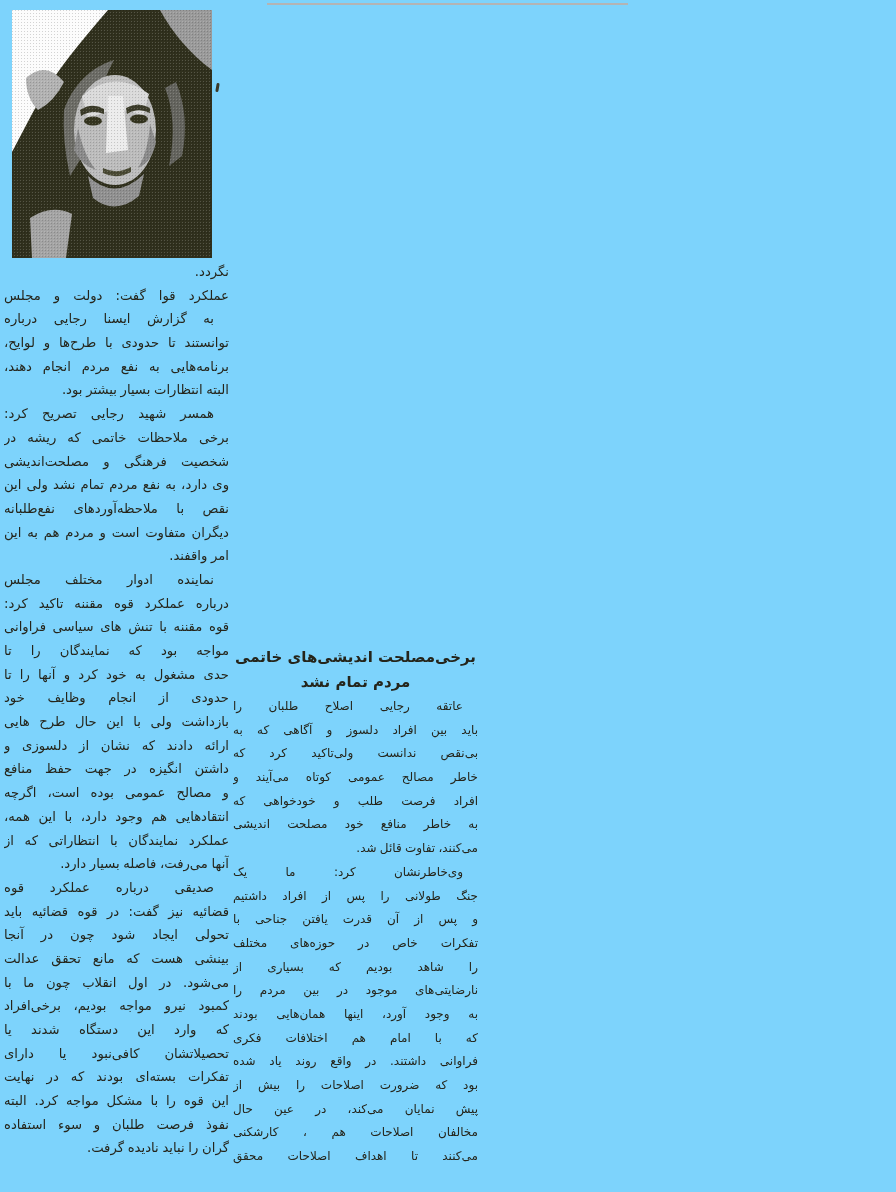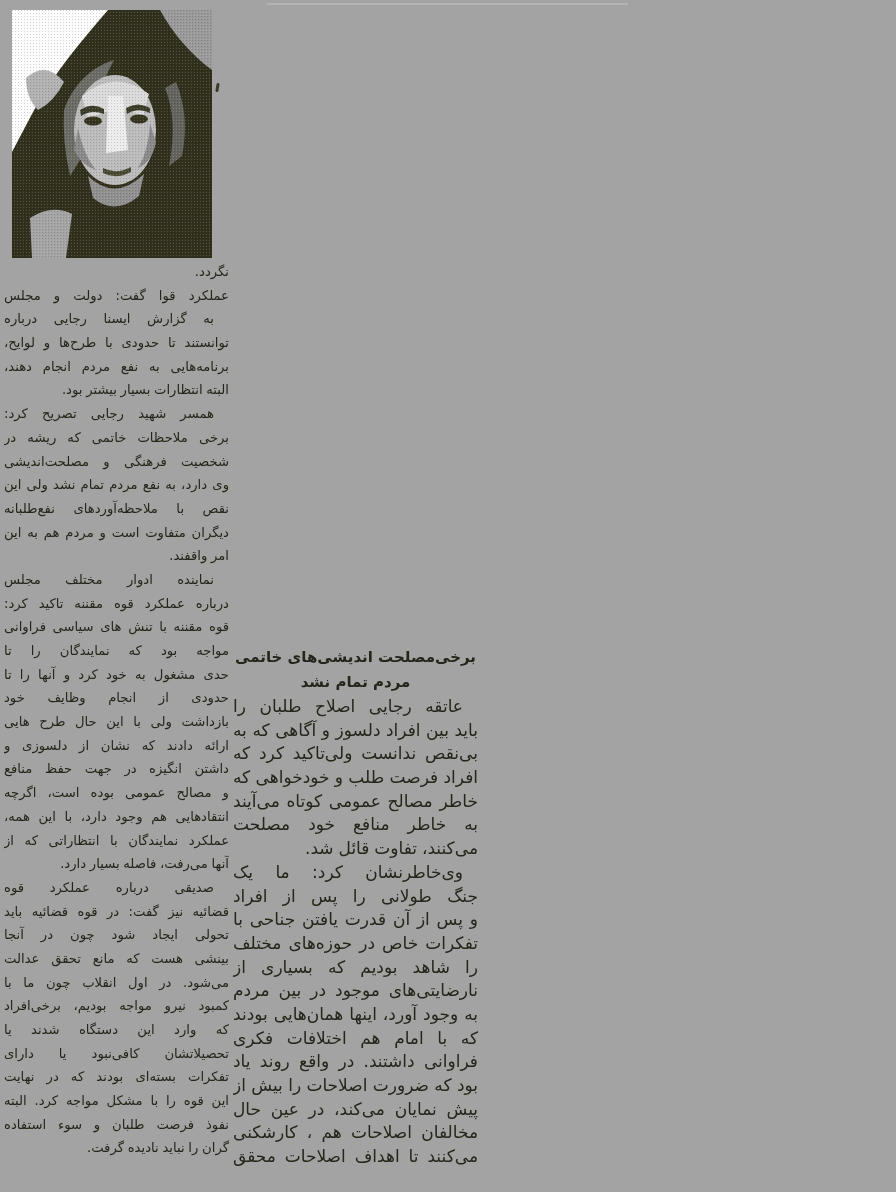--- a/index.html
+++ b/index.html
@@ -1,19 +1,19 @@
 <!DOCTYPE html>
 <html lang="fa" dir="rtl"><head>
 <meta charset="utf-8">
 <style>
   html,body{margin:0;padding:0;background:#ffffff;}
   .page{
     position:relative;
     width:896px;height:1192px;
-    background:#a3a3a3;
+    background:#7dd3fc;
     font-family:"DejaVu Sans",sans-serif;
     color:#25251b;
     direction:rtl;
     overflow:hidden;
   }
   .top-divider{
     position:absolute;top:3px;left:267px;width:361px;height:2px;
     background:#b4b4b4;
   }
   .photo-frame{
@@ -29,21 +29,21 @@
   .col-right{top:645px;left:233px;width:245px;}
   .line{
     font-size:13.2px;
     line-height:23.7px;
     height:23.7px;
     overflow:hidden;
     text-align:justify;
     text-align-last:justify;
     word-spacing:-0.5px;
   }
-  .col-right .line{font-size:17px;}
+  .col-right .line{font-size:12px;}
   .line.first{padding-right:15px;}
   .line.last{text-align:right;text-align-last:right;}
   .heading .hline{
     font-weight:bold;
     font-size:15px;
     line-height:25px;
     text-align:center;
     text-align-last:center;
     height:25px;overflow:hidden;
   }
@@ -146,22 +146,22 @@
 
   <div class="column col-right">
     <div class="heading">
       <div class="hline">برخی‌مصلحت اندیشی‌های  خاتمی به نفع</div>
       <div class="hline">مردم تمام نشد</div>
     </div>
     <div>
         <div class="line first">عاتقه رجایی اصلاح طلبان را</div>
         <div class="line">باید بین افراد دلسوز و آگاهی که به</div>
         <div class="line">بی‌نقص ندانست ولی‌تاکید کرد که</div>
+        <div class="line">خاطر مصالح عمومی کوتاه می‌آیند و</div>
         <div class="line">افراد فرصت طلب و خودخواهی که</div>
-        <div class="line">خاطر مصالح عمومی کوتاه می‌آیند و</div>
         <div class="line">به خاطر منافع خود مصلحت اندیشی</div>
         <div class="line last">می‌کنند، تفاوت قائل شد.</div>
         <div class="line first">وی‌خاطرنشان کرد:  ما یک</div>
         <div class="line">جنگ طولانی را پس از افراد داشتیم</div>
         <div class="line">و پس از آن قدرت یافتن جناحی با</div>
         <div class="line">تفکرات خاص در حوزه‌های مختلف</div>
         <div class="line">را شاهد بودیم که بسیاری از</div>
         <div class="line">نارضایتی‌های موجود در بین مردم را</div>
         <div class="line">به وجود آورد، اینها همان‌هایی بودند</div>
         <div class="line">که با امام هم اختلافات فکری</div>

